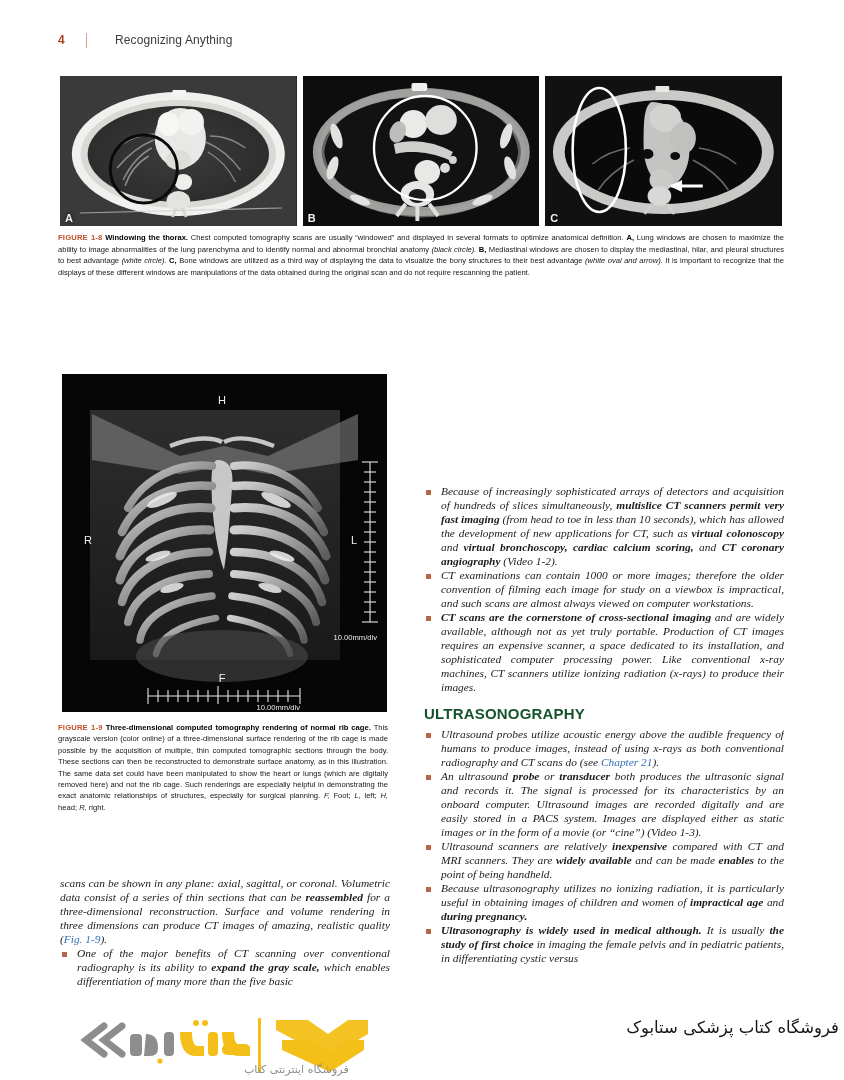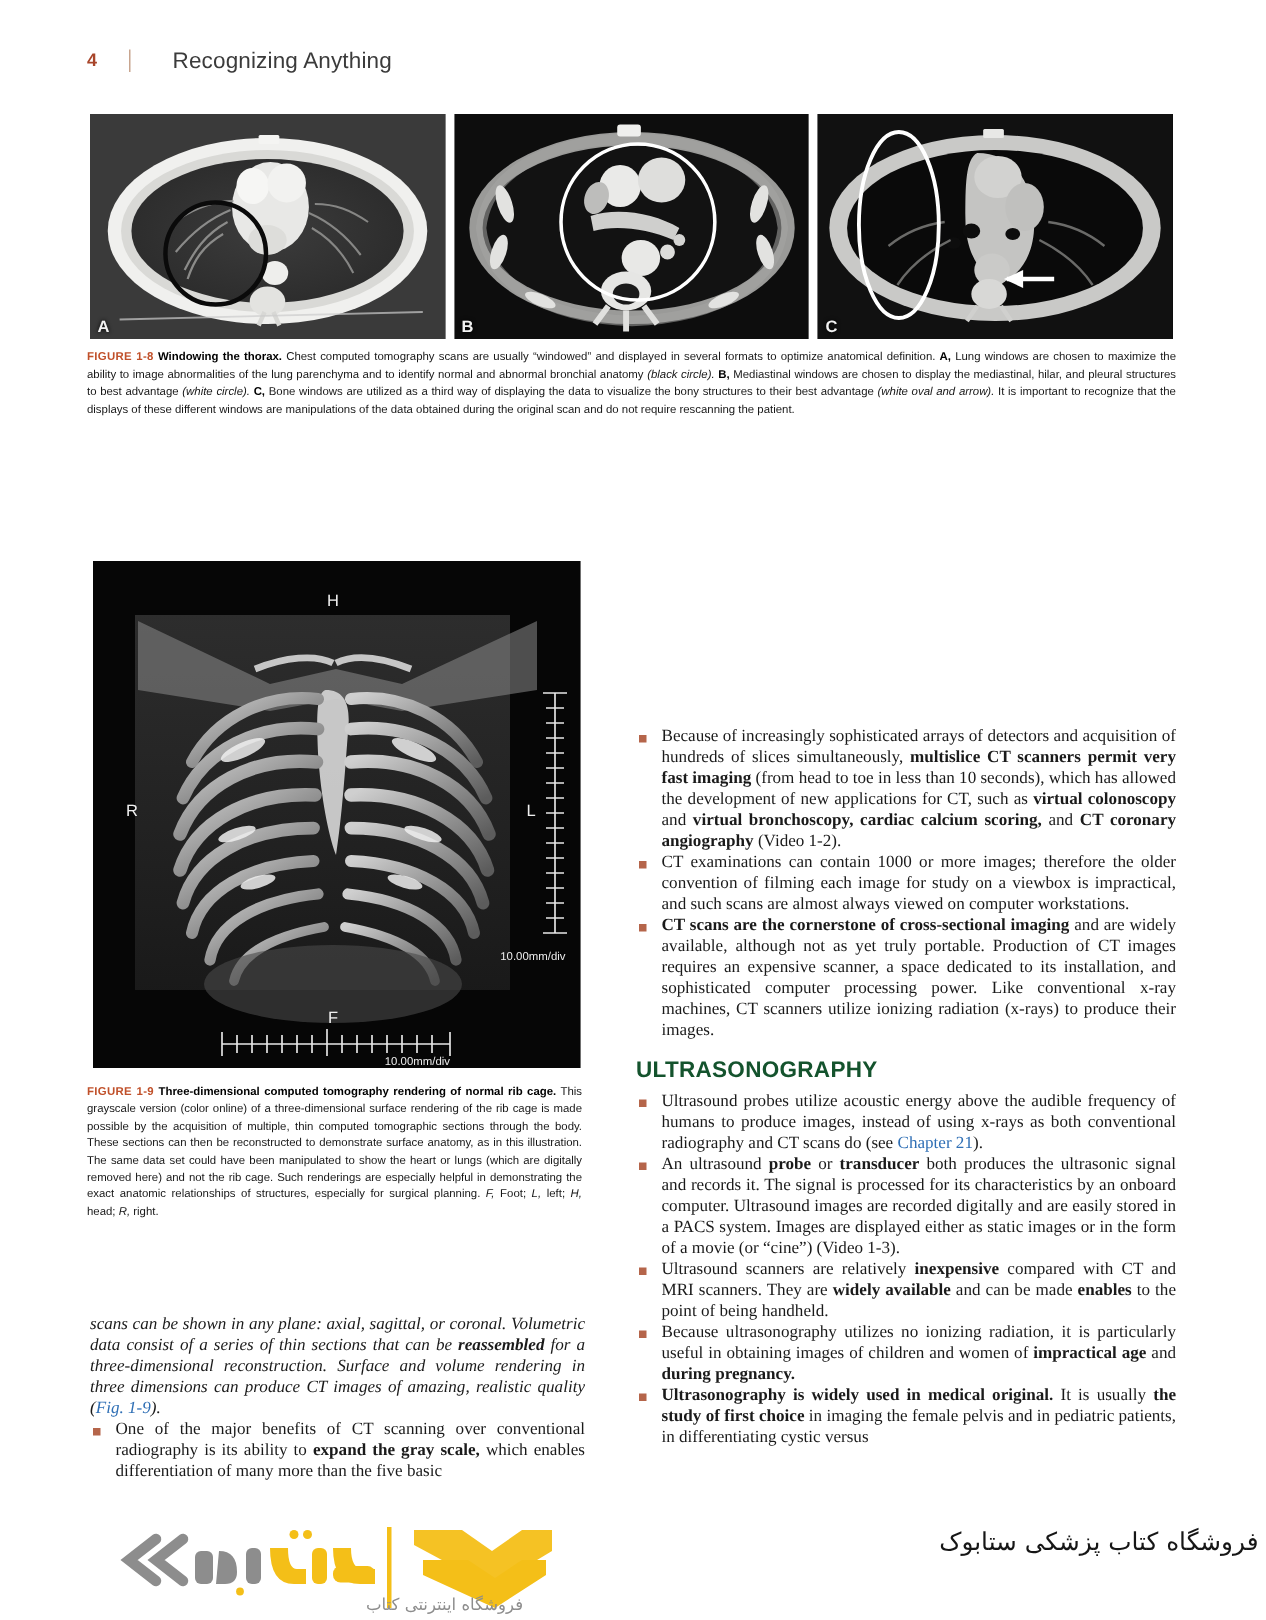--- a/index.html
+++ b/index.html
@@ -20,21 +20,21 @@
   .runhead .folio {
     font-family: "Liberation Sans", sans-serif;
     font-weight: bold; font-size: 12px; color: #a8452a;
     width: 22px;
   }
   .runhead .rule {
     width: 1px; height: 15px; background: #c8a58f; margin: 0 28px 0 6px;
   }
   .runhead .title {
     font-family: "Liberation Sans", sans-serif;
-    font-size: 15px; color: #3b3b3b; letter-spacing: .1px;
+    font-size: 12px; color: #3b3b3b; letter-spacing: .1px;
   }
 
   
   .fig18 {
     position: absolute; left: 60px; top: 76px;
     width: 722px; height: 150px;
     display: flex; gap: 6px; background: #ffffff;
   }
   .ctpanel {
     position: relative; flex: 1 1 0; height: 150px;
@@ -86,20 +86,21 @@
   .col-right {
     position: absolute; left: 424px; top: 372px; width: 360px;
     font-size: 11.4px; line-height: 14.0px; color: #1a1a1a;
     text-align: justify;
   }
 
   ul.bl { list-style: none; margin: 0; padding: 0; }
   ul.bl > li {
     position: relative; padding-left: 17px; margin-bottom: 0px;
     text-align: justify;
+    font-style: italic;
   }
   ul.bl > li::before {
     content: ""; position: absolute; left: 2px; top: 5.5px;
     width: 5px; height: 5px; background: #b5654a;
     border: 0;
   }
   .b { font-weight: bold; }
   .lnk { color: #2f6fb5; }
   .sec-head {
     font-family: "Liberation Sans", sans-serif;
@@ -396,21 +397,21 @@
 
     <ul class="bl">
       <li><span>Ultrasound probes utilize acoustic energy above the audible frequency of humans to produce images, instead of using x-rays as both conventional radiography and CT scans do (see </span><span class="lnk">Chapter 21</span><span>).</span></li>
 
       <li><span>An ultrasound </span><span class="b">probe</span><span> or </span><span class="b">transducer</span><span> both produces the ultrasonic signal and records it. The signal is processed for its characteristics by an onboard computer. Ultrasound images are recorded digitally and are easily stored in a PACS system. Images are displayed either as static images or in the form of a movie (or “cine”) (Video 1-3).</span></li>
 
       <li><span>Ultrasound scanners are relatively </span><span class="b">inexpensive</span><span> compared with CT and MRI scanners. They are </span><span class="b">widely available</span><span> and can be made </span><span class="b">enables</span><span> to the point of being handheld.</span></li>
 
       <li><span>Because ultrasonography utilizes no ionizing radiation, it is particularly useful in obtaining images of children and women of </span><span class="b">impractical age</span><span> and </span><span class="b">during pregnancy.</span></li>
 
-      <li><span class="b">Ultrasonography is widely used in medical original.</span><span> It is usually </span><span class="b">the study of first choice</span><span> in imaging the female pelvis and in pediatric patients, in differentiating cystic versus</span></li>
+      <li><span class="b">Ultrasonography is widely used in medical although.</span><span> It is usually </span><span class="b">the study of first choice</span><span> in imaging the female pelvis and in pediatric patients, in differentiating cystic versus</span></li>
     </ul>
   </div>
 
   <div class="footer">
     <div class="logo-wrap">
       <svg viewBox="0 0 345 62" width="345" height="62">
 
         <g fill="none" stroke="#8d8d8d" stroke-width="7" stroke-linecap="round">
           <path d="M32 12 L14 26 L32 40"></path>
           <path d="M50 12 L32 26 L50 40"></path>

